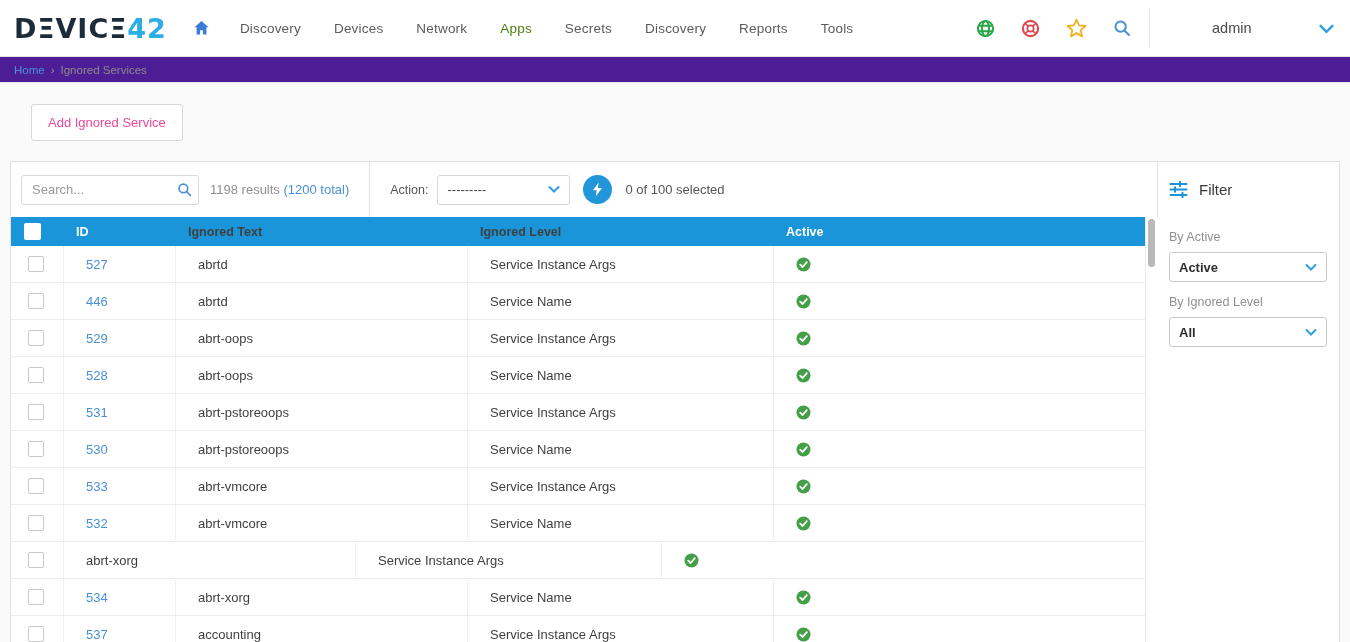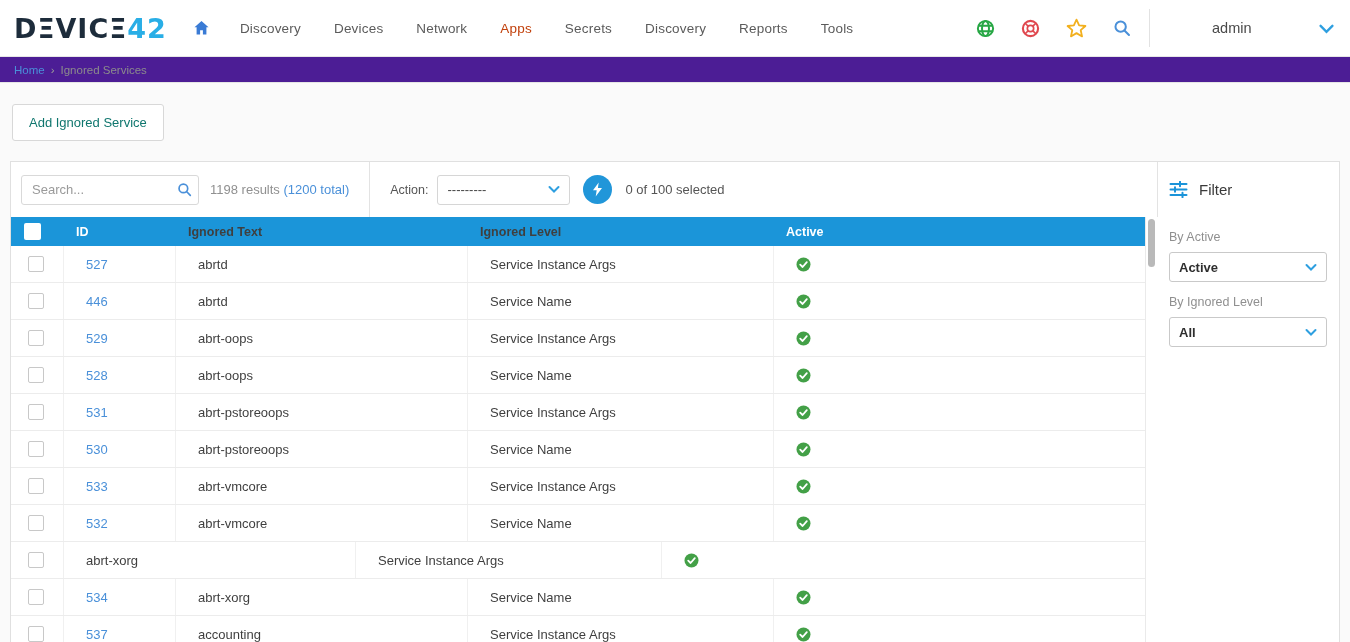--- a/index.html
+++ b/index.html
@@ -10,41 +10,41 @@
   .topbar { display:flex; align-items:center; height:57px; background:#fff;
             border-bottom:1px solid #e7e7e7; padding:0 14px; }
   .logo { font-family:"DejaVu Sans", sans-serif; font-weight:bold; font-size:27px;
           letter-spacing:1px; cursor:pointer; white-space:nowrap; }
   .logo .dark { color:#1d2c3b; }
   .logo .accent { color:#29aee6; }
   .home-btn { margin-left:26px; display:flex; align-items:center; cursor:pointer; }
   .mainnav { display:flex; align-items:center; gap:33px; margin-left:30px;
              font-size:13.5px; color:#5b5b5b; letter-spacing:.2px; }
   .mainnav .nav-item { cursor:pointer; }
-  .mainnav .nav-item.active { color:#c2410c; }
+  .mainnav .nav-item.active { color:#4d7c0f; }
   .top-icons { margin-left:auto; display:flex; align-items:center; gap:26px; }
   .top-icons .icn { cursor:pointer; display:flex; align-items:center; }
   .v-div { width:1px; height:38px; background:#e2e2e2; margin:0 6px 0 18px; }
   .user-box { display:flex; align-items:center; width:180px; justify-content:space-between;
               padding:0 2px 0 56px; font-size:14.5px; color:#4a4a4a; cursor:pointer; }
 
   
   .breadcrumb { height:26px; background:#4c1d95; border-bottom:1px solid #e5e5e5;
                 display:flex; align-items:center; padding:0 14px; font-size:11.5px; }
   .breadcrumb .bc-home { color:#4a90d9; cursor:pointer; }
   .breadcrumb .bc-sep { color:#9a9a9a; margin:0 6px; }
   .breadcrumb .bc-cur { color:#8c8c8c; }
 
   
   .titlebar { display:flex; align-items:center; justify-content:space-between;
               padding:21px 14px 20px 12px; }
   .page-title { font-size:21.5px; font-weight:500; color:#303030; letter-spacing:.2px; }
   .add-btn { background:#fff; border:1px solid #d8d8d8; border-radius:3px;
-             color:#0f766e; font-size:13px; padding:10px 16px; cursor:pointer;
-             font-family:"Liberation Sans",sans-serif; }
+             color:#ec4899; font-size:13px; padding:10px 16px; cursor:pointer;
+             font-family:"Liberation Sans",sans-serif;margin-left:19px; }
 
   
   .panel { margin:0 10px; background:#fff; border:1px solid #e0e0e0;
            height:calc(642px - 148px); display:flex; }
   .main-col { flex:1; min-width:0; display:flex; flex-direction:column; }
 
   
   .toolbar { display:flex; align-items:center; height:55px; padding:0 10px; flex:none; }
   .search-wrap { position:relative; }
   .search-input { width:178px; height:30px; border:1px solid #d9d9d9; border-radius:3px;

